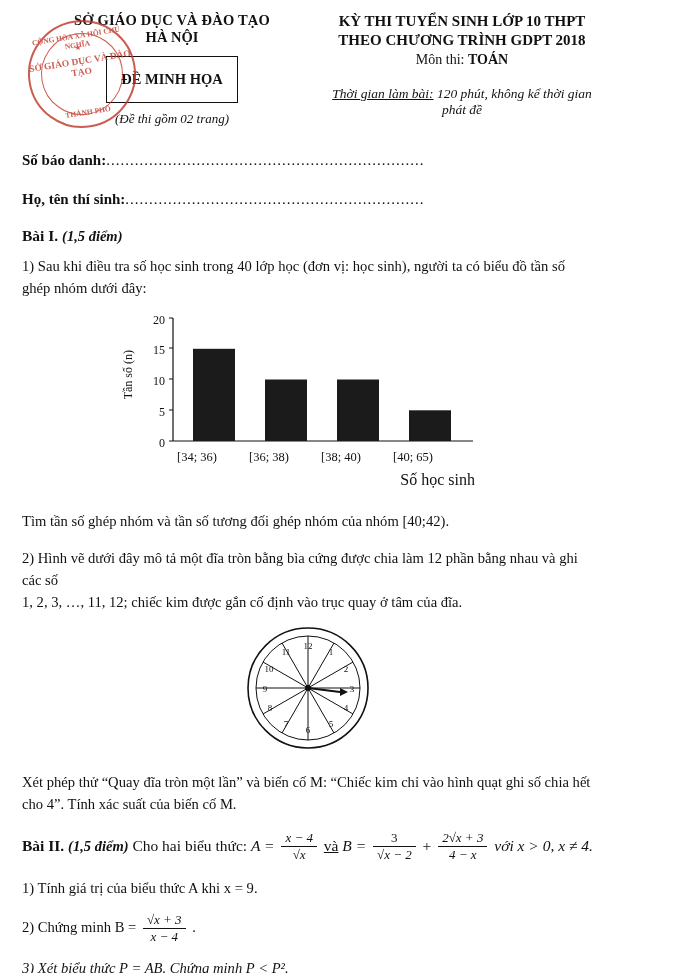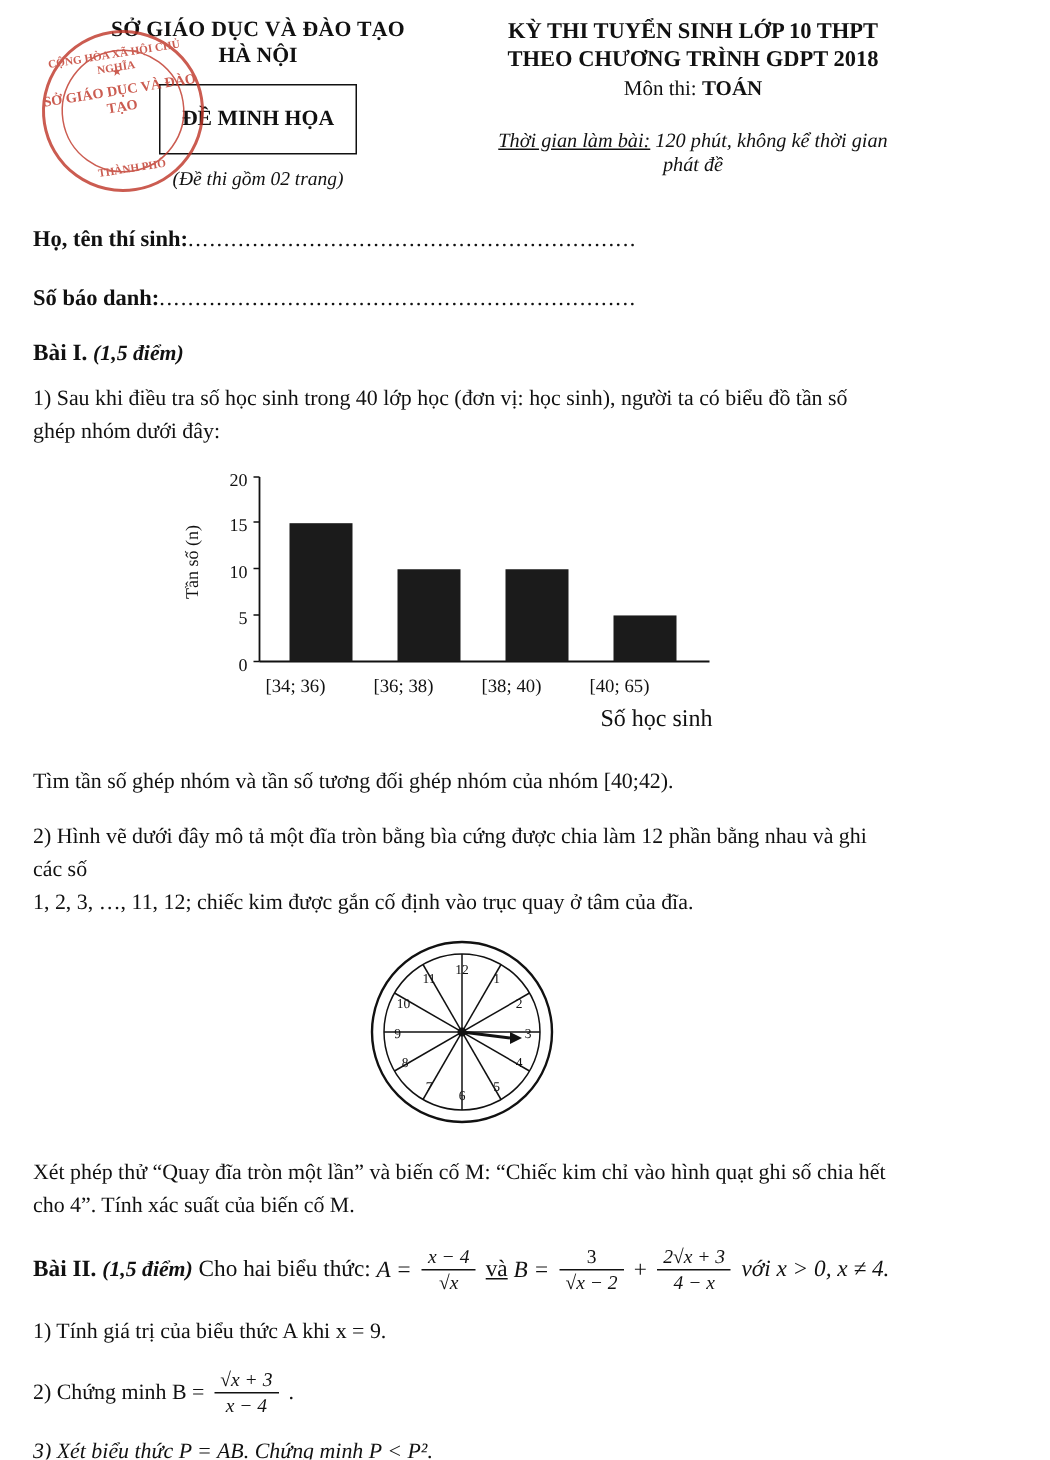--- a/index.html
+++ b/index.html
@@ -116,24 +116,24 @@
       <div class="t4">
         <span class="ul">Thời gian làm bài:</span>
         <span>120 phút, không kể thời gian phát đề</span>
       </div>
     </div>
   </div>
 
   <div class="body">
 
     <div class="namerow">
+      <span>Số báo danh:</span><span class="dots">...................................................................</span>
+    </div>
+    <div class="namerow">
       <span>Họ, tên thí sinh:</span><span class="dots">...............................................................</span>
-    </div>
-    <div class="namerow">
-      <span>Số báo danh:</span><span class="dots">...................................................................</span>
     </div>
 
     <div class="section-title">
       <span>Bài I.</span>
       <span class="pt">(1,5 điểm)</span>
     </div>
     <p class="para">1) Sau khi điều tra số học sinh trong 40 lớp học (đơn vị: học sinh), người ta có biểu đồ tần số ghép nhóm dưới đây:</p>
 
     <div class="chartbox">
       <svg class="chart-inner" viewBox="0 0 382 175">

